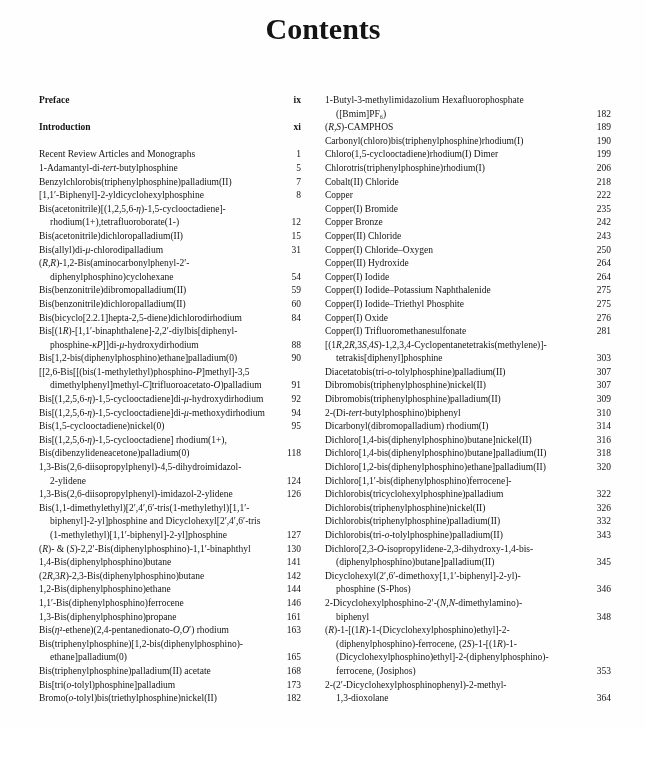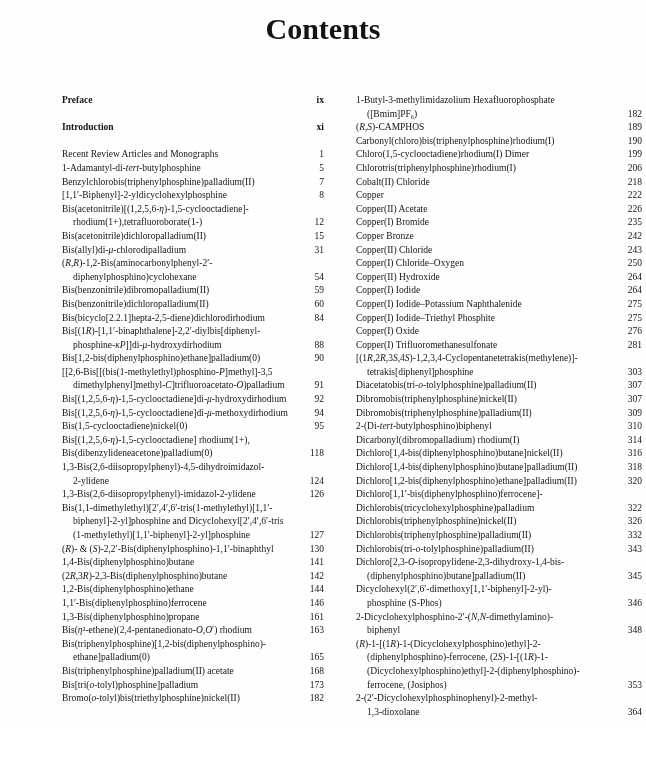--- a/index.html
+++ b/index.html
@@ -17,23 +17,23 @@
     top: 12px;
     left: 0;
     right: 0;
     text-align: center;
     font-size: 30px;
     font-weight: bold;
   }
   .columns {
     position: absolute;
     top: 94px;
-    left: 62px;
+    left: 39px;
     display: flex;
-    gap: 32px;
+    gap: 24px;
   }
   .col-left  { width: 262px; }
   .col-right { width: 286px; }
   .toc-row {
     display: flex;
     justify-content: space-between;
     align-items: baseline;
     height: 13.6px;
     line-height: 13.6px;
     font-size: 9.5px;
@@ -269,24 +269,20 @@
         </div>
         <div class="toc-row">
           <span class="entry">Cobalt(II) Chloride</span>
           <span class="pagenum">218</span>
         </div>
         <div class="toc-row">
           <span class="entry">Copper</span>
           <span class="pagenum">222</span>
         </div>
         <div class="toc-row">
-          <span class="entry">Copper(II) Acetate</span>
-          <span class="pagenum">226</span>
-        </div>
-        <div class="toc-row">
           <span class="entry">Copper(I) Bromide</span>
           <span class="pagenum">235</span>
         </div>
         <div class="toc-row">
           <span class="entry">Copper Bronze</span>
           <span class="pagenum">242</span>
         </div>
         <div class="toc-row">
           <span class="entry">Copper(II) Chloride</span>
           <span class="pagenum">243</span>

